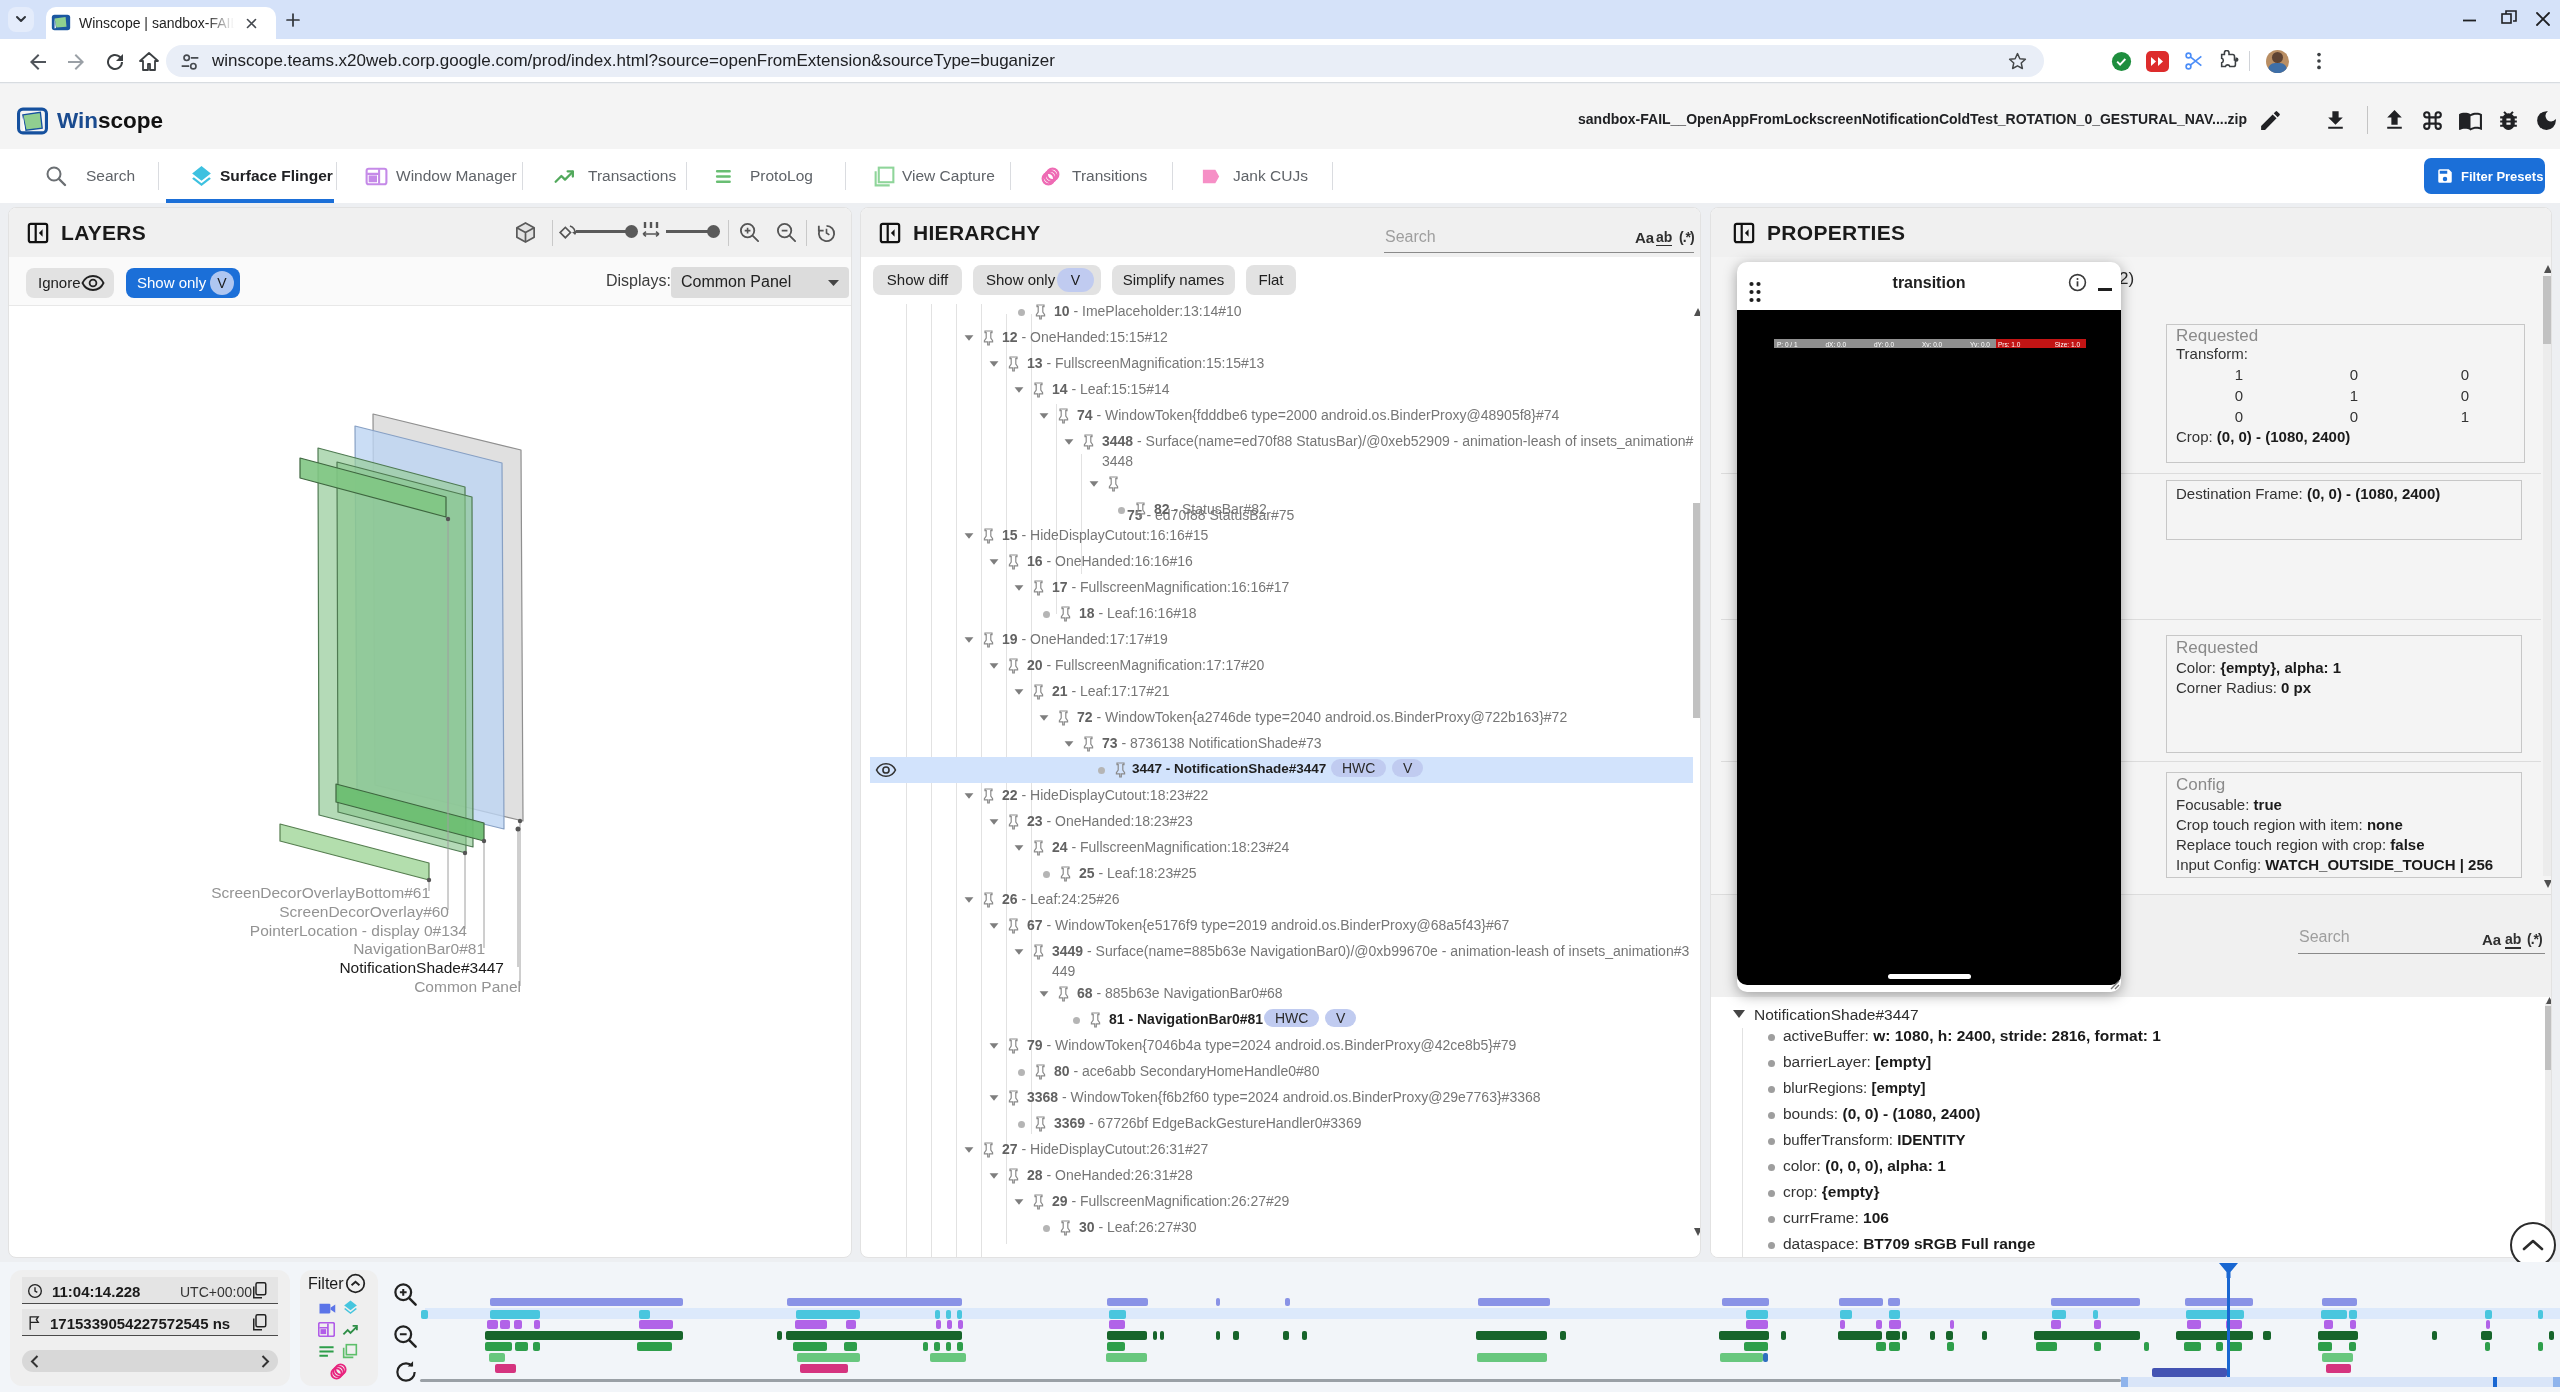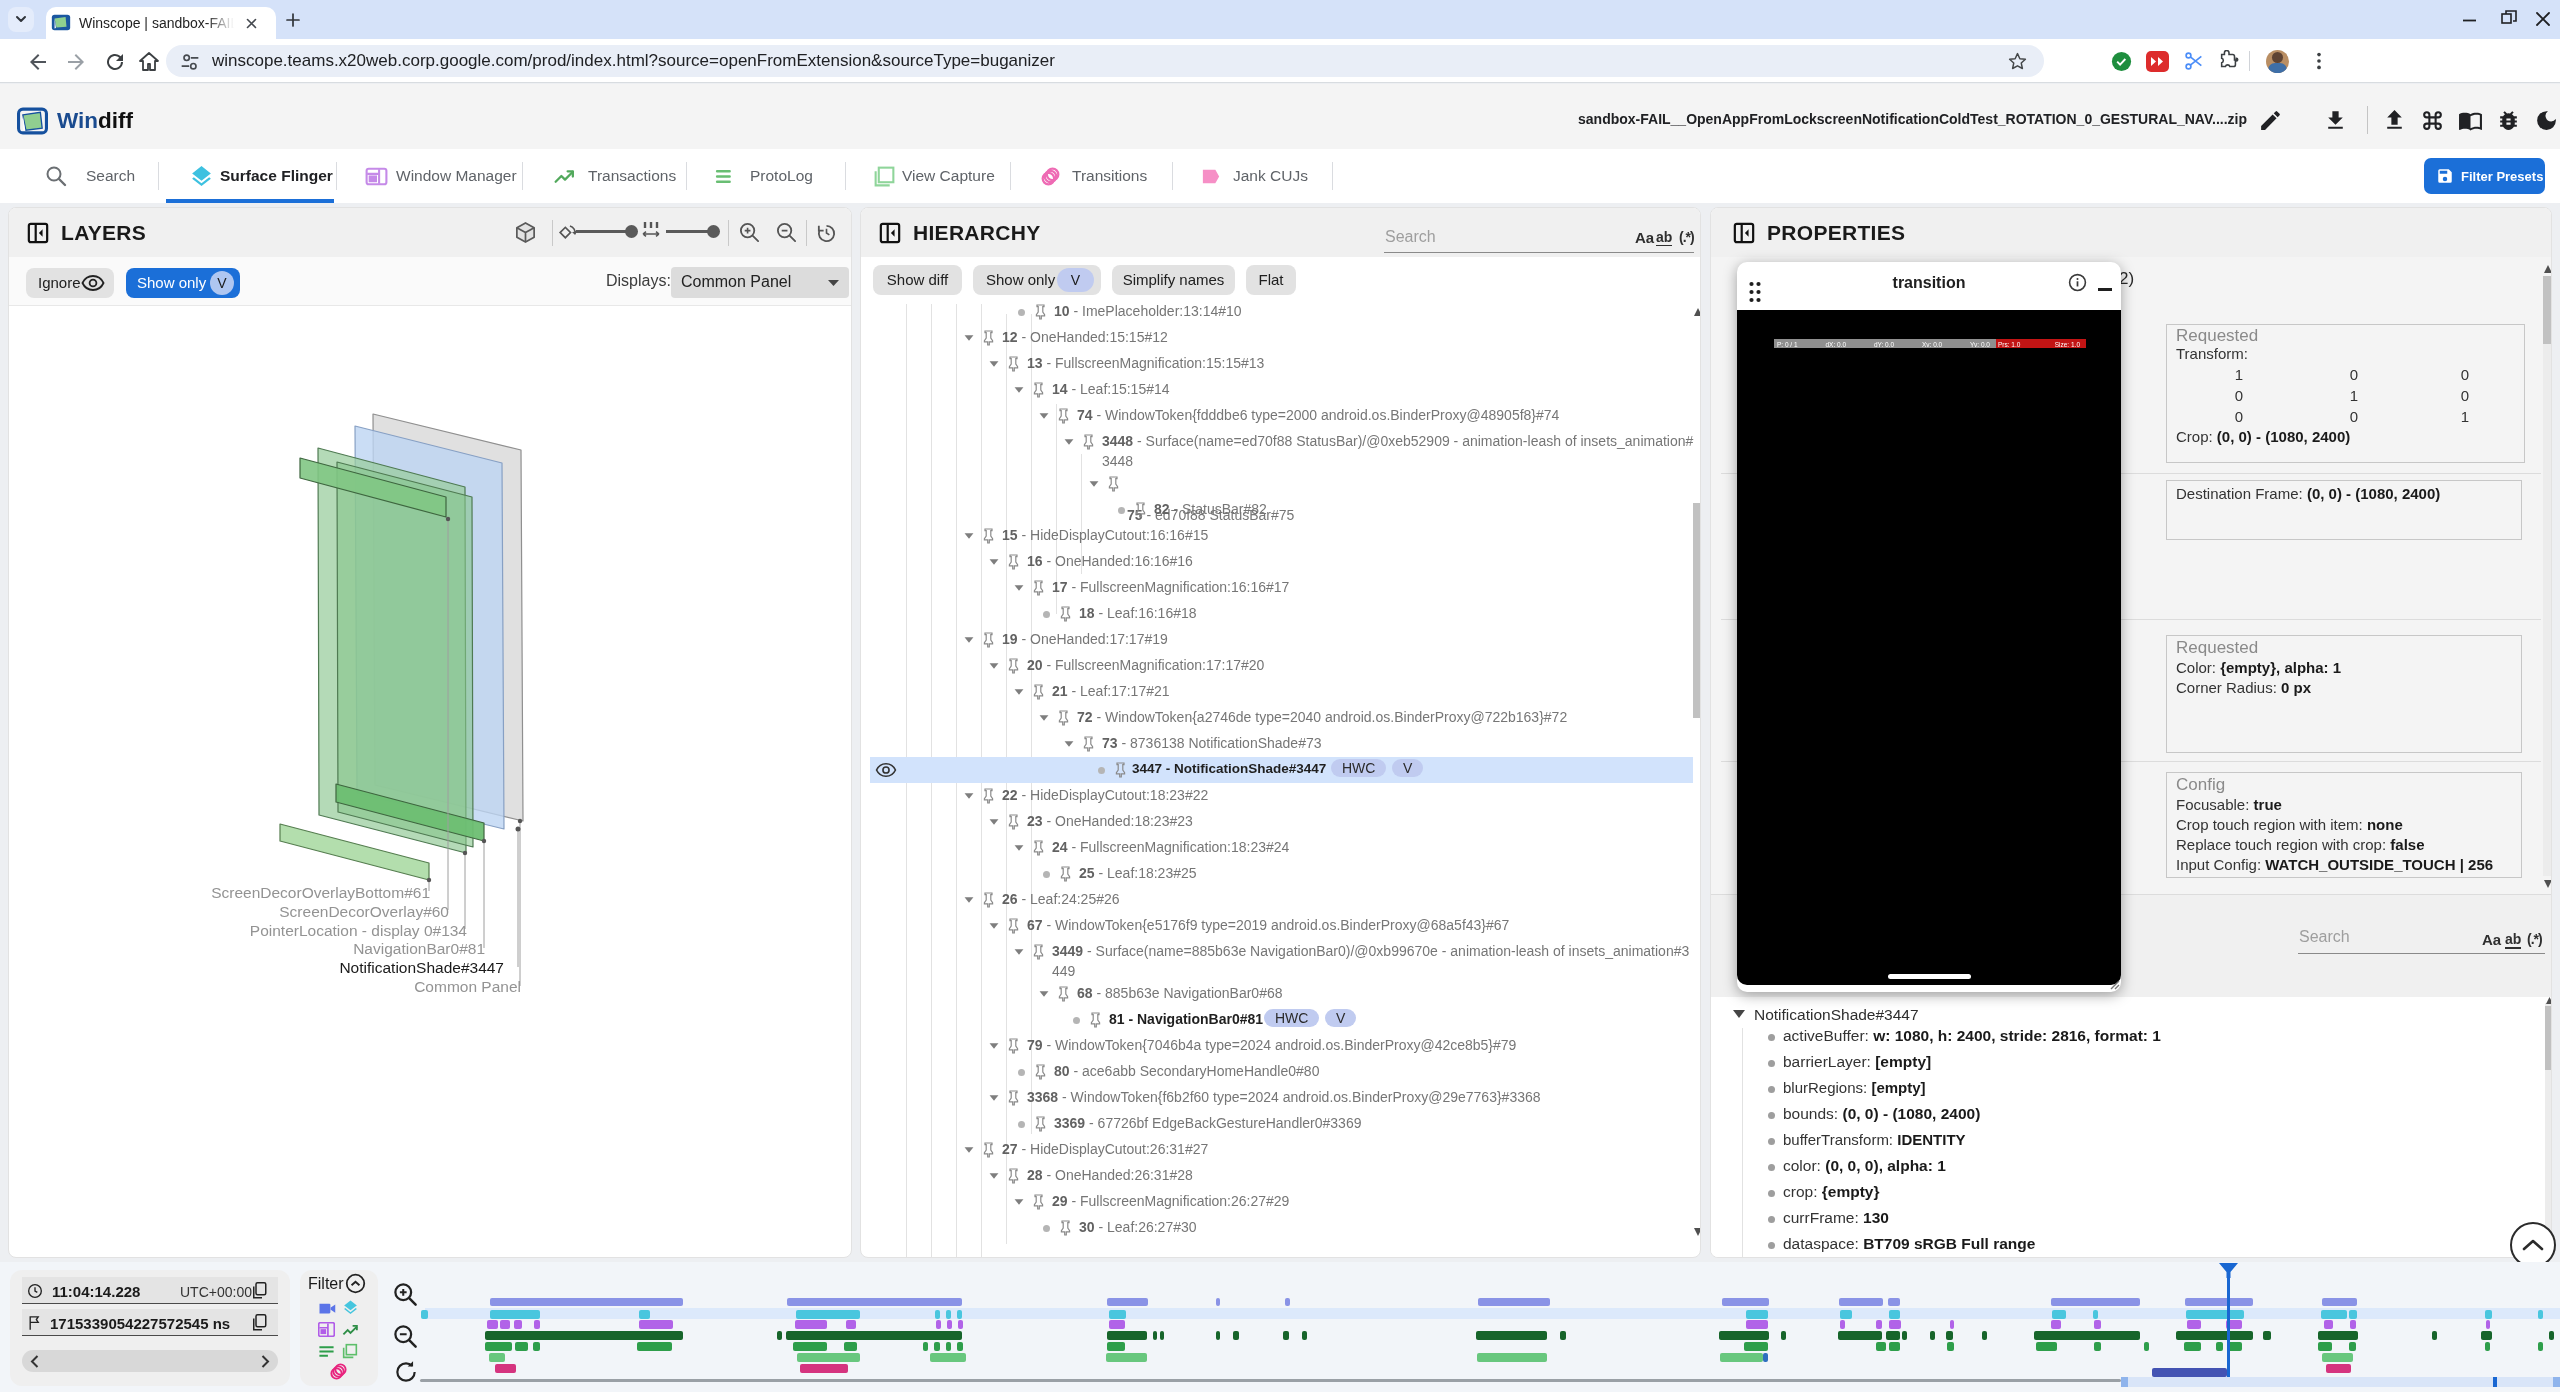--- a/index.html
+++ b/index.html
@@ -116,21 +116,21 @@
       <circle cx="12" cy="12" r="2"></circle>
       <circle cx="12" cy="19" r="2"></circle>
     </svg>
 </div>
 <div id="wshead">
   <svg class="abs" style="left:17px;top:22px;" width="31" height="30" viewBox="0 0 24 22">
       <rect x="1.2" y="1.8" width="21.6" height="18.4" rx="3.4" fill="none" stroke="#15509E" stroke-width="2.4"></rect>
       <path d="M4.5 6.3l13.6-2 1.4 12.2-12.6 1.6z" fill="#90CE90" stroke="#15509E" stroke-width="1"></path>
       <path d="M4.5 6.3l1.9 11.8-1.5.3z" fill="#fff"></path>
     </svg>
-  <div class="abs" style="left:57px;top:24px;font-size:22.5px;font-weight:bold;"><span style="color:#1A4B8F;">Win</span><span style="color:#111;">diff</span></div>
+  <div class="abs" style="left:57px;top:24px;font-size:22.5px;font-weight:bold;"><span style="color:#1A4B8F;">Win</span><span style="color:#111;">scope</span></div>
   <div class="abs" style="left:0;top:27px;width:2247px;text-align:right;font-size:14px;font-weight:bold;color:#202124;">sandbox-FAIL__OpenAppFromLockscreenNotificationColdTest_ROTATION_0_GESTURAL_NAV...​.zip</div>
   <svg class="abs" style="left:2258px;top:24px;" width="25" height="25" viewBox="0 0 24 24" fill="#202124">
       <path d="M3 17.25V21h3.75L17.8 9.94l-3.75-3.75zM20.7 7.04a1 1 0 0 0 0-1.41l-2.34-2.34a1 1 0 0 0-1.41 0l-1.83 1.83 3.75 3.75z"></path>
     </svg>
   <svg class="abs" style="left:2323px;top:24px;" width="25" height="25" viewBox="0 0 24 24" fill="#202124">
       <path d="M5 20h14v-2H5zM19 9h-4V3H9v6H5l7 7z"></path>
     </svg>
   <div class="sep" style="left:2367px;top:22px;height:28px;background:#C4C4C4;"></div>
   <svg class="abs" style="left:2382px;top:24px;" width="25" height="25" viewBox="0 0 24 24" fill="#202124">
       <path d="M5 20h14v-2H5zM12 2L5 9h4v7h6V9h4z"></path>
@@ -646,21 +646,21 @@
 <div class="ptext" style="left:72px;top:871px;font-size:15px;">blurRegions: <b>[empty]</b></div>
 <div class="abs" style="left:57px;top:904px;width:7px;height:7px;border-radius:50%;background:#9E9E9E;"></div>
 <div class="ptext" style="left:72px;top:897px;font-size:15.5px;">bounds: <b>(0, 0) - (1080, 2400)</b></div>
 <div class="abs" style="left:57px;top:930px;width:7px;height:7px;border-radius:50%;background:#9E9E9E;"></div>
 <div class="ptext" style="left:72px;top:923px;font-size:15px;">bufferTransform: <b>IDENTITY</b></div>
 <div class="abs" style="left:57px;top:956px;width:7px;height:7px;border-radius:50%;background:#9E9E9E;"></div>
 <div class="ptext" style="left:72px;top:949px;font-size:15.5px;">color: <b>(0, 0, 0), alpha: 1</b></div>
 <div class="abs" style="left:57px;top:982px;width:7px;height:7px;border-radius:50%;background:#9E9E9E;"></div>
 <div class="ptext" style="left:72px;top:975px;font-size:15.5px;">crop: <b>{empty}</b></div>
 <div class="abs" style="left:57px;top:1008px;width:7px;height:7px;border-radius:50%;background:#9E9E9E;"></div>
-<div class="ptext" style="left:72px;top:1001px;font-size:15.5px;">currFrame: <b>130</b></div>
+<div class="ptext" style="left:72px;top:1001px;font-size:15.5px;">currFrame: <b>106</b></div>
 <div class="abs" style="left:57px;top:1034px;width:7px;height:7px;border-radius:50%;background:#9E9E9E;"></div>
 <div class="ptext" style="left:72px;top:1027px;font-size:15.5px;">dataspace: <b>BT709 sRGB Full range</b></div>
 </div>
 <div id="floatwin" style="position:absolute;left:1737px;top:262px;width:384px;height:730px;background:#FFFFFF;border-radius:10px;box-shadow:0 3px 14px rgba(0,0,0,0.35);">
   <svg class="abs" style="left:11px;top:19px;" width="14" height="22" viewBox="0 0 14 22" fill="#1F1F1F">
       <circle cx="3.5" cy="3" r="2.1"></circle>
       <circle cx="10.5" cy="3" r="2.1"></circle>
       <circle cx="3.5" cy="11" r="2.1"></circle>
       <circle cx="10.5" cy="11" r="2.1"></circle>
       <circle cx="3.5" cy="19" r="2.1"></circle>

